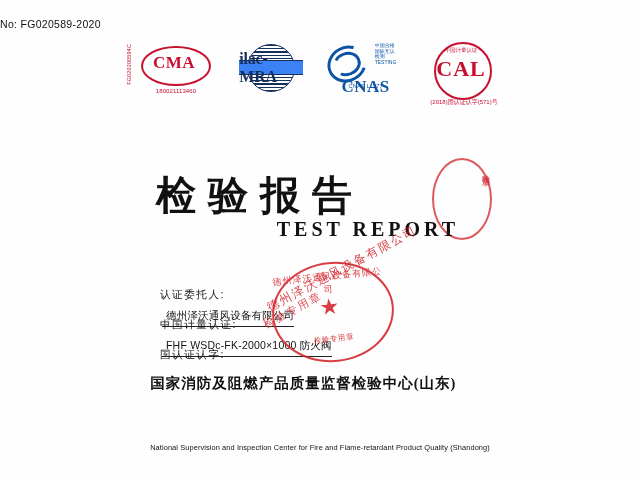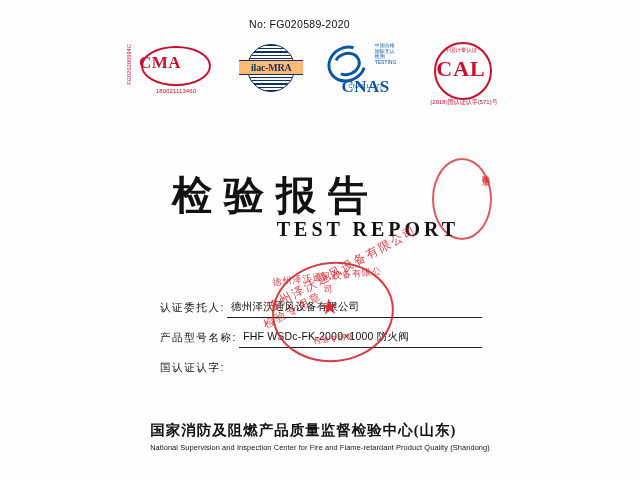--- a/index.html
+++ b/index.html
@@ -22,25 +22,23 @@
     height: 480px;
     background: #fefefe;
   }
 
   
   .report-no {
     position: absolute;
     top: 18px;
     left: 0;
     width: 579px;
-    text-align: center;
     font-size: 10.5px;
     letter-spacing: 0.3px;
     color: #111;
-    padding-left: 10px;
   }
   .report-no .no-label {
     font-size: 10.5px;
   }
 
   
   .logo-band {
     position: absolute;
     top: 42px;
     left: 132px;
@@ -82,20 +80,21 @@
     width: 66px;
     height: 36px;
     border: 2.4px solid #c8102e;
     border-radius: 50%;
   }
   .cma-text {
     position: absolute;
     left: 0;
     top: 9px;
     width: 70px;
+    text-align: center;
     font-family: "Liberation Serif", serif;
     font-weight: bold;
     font-size: 17px;
     color: #c8102e;
     letter-spacing: 0.5px;
   }
   .cma-num {
     position: absolute;
     left: -3px;
     top: 44px;
@@ -127,29 +126,29 @@
         #16305c 0px, #16305c 1.1px,
         #ffffff 1.1px, #ffffff 3.2px
       );
   }
   .ilac-band {
     position: absolute;
     left: 0;
     top: 18px;
     width: 64px;
     height: 13px;
-    background: #fdba74;
+    background: #3b82f6;
     border-top: 1px solid #16305c;
     border-bottom: 1px solid #16305c;
     display: flex;
     align-items: center;
     justify-content: center;
     font-family: "Liberation Serif", serif;
     font-weight: bold;
-    font-size: 10px;
+    font-size: 16px;
     color: #16305c;
     letter-spacing: -0.2px;
   }
 
   
   .cnas-wrap {
     position: relative;
     width: 86px;
     height: 56px;
   }
@@ -262,21 +261,20 @@
     top: 168px;
     left: 0;
     width: 508px;
     text-align: center;
     font-family: Liberation Mono, monospace;
     font-weight: bold;
     font-size: 40px;
     letter-spacing: 12px;
     text-indent: 12px;
     color: #111;
-    margin-left: 16px;
   }
   .title-en {
     position: absolute;
     top: 218px;
     left: 0;
     width: 640px;
     text-align: center;
     font-family: "Liberation Serif", serif;
     font-weight: bold;
     font-size: 20px;
@@ -290,21 +288,22 @@
   .fields {
     position: absolute;
     top: 288px;
     left: 160px;
     width: 322px;
   }
   .field-row {
     position: relative;
     height: 30px;
     display: flex;
-    align-items: flex-end;
+    align-items: flex-start;
+    flex-direction: column;
   }
   .field-label {
     font-size: 10.5px;
     color: #111;
     letter-spacing: 1.6px;
     padding-bottom: 3px;
     white-space: nowrap;
   }
   .field-value-wrap {
     flex: 1;
@@ -469,20 +468,21 @@
     font-family: "Liberation Serif", serif;
     font-weight: bold;
     font-size: 9px;
     color: #0b55a4;
     letter-spacing: 0.5px;
   }
   .footer-texts {
     display: flex;
     flex-direction: column;
     justify-content: center;
+    gap: 47px;
   }
   .footer-cn {
     font-family: "Liberation Serif", serif;
     font-weight: bold;
     font-size: 14.5px;
     color: #111;
     letter-spacing: 1px;
   }
   .footer-en {
     font-size: 7.4px;
@@ -547,21 +547,21 @@
   <div class="title-en">TEST REPORT</div>
 
   <div class="fields">
     <div class="field-row">
       <span class="field-label">认证委托人:</span>
       <span class="field-value-wrap">
         <span class="field-value">德州泽沃通风设备有限公司</span>
       </span>
     </div>
     <div class="field-row">
-      <span class="field-label">产品型号名称:</span>
+      <span class="field-label">中国计量认证:</span>
       <span class="field-value-wrap">
         <span class="field-value">FHF WSDc-FK-2000×1000 防火阀</span>
       </span>
     </div>
     <div class="field-row">
       <span class="field-label">国认证认字:</span>
     </div>
   </div>
 
   <div class="seal">

